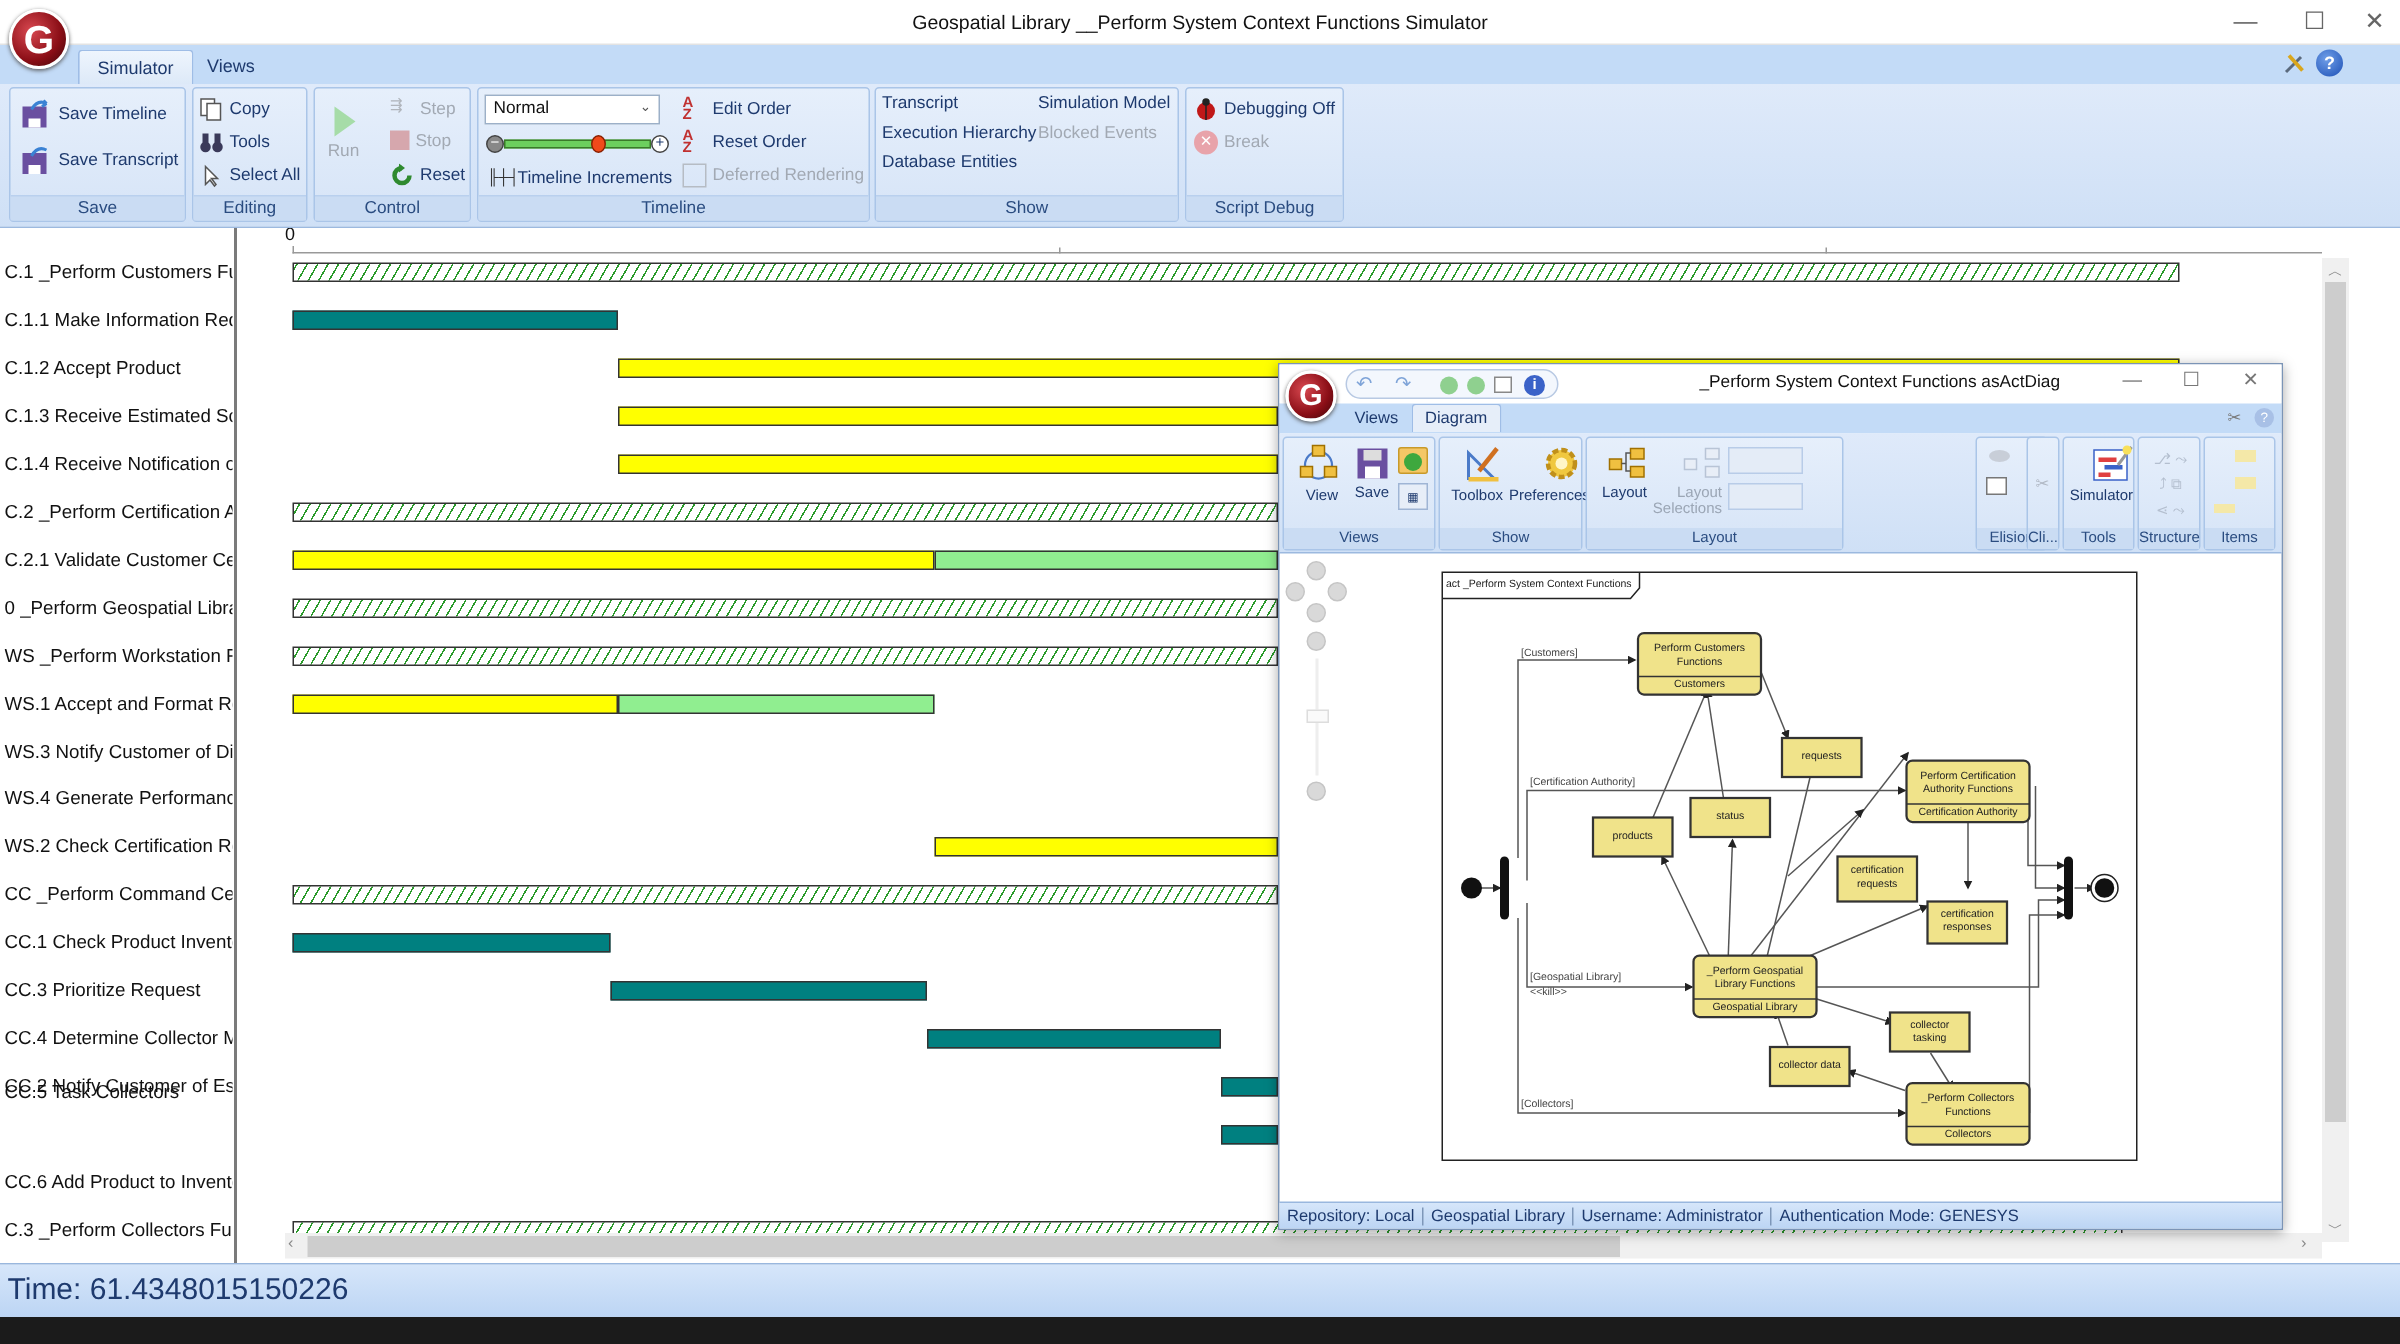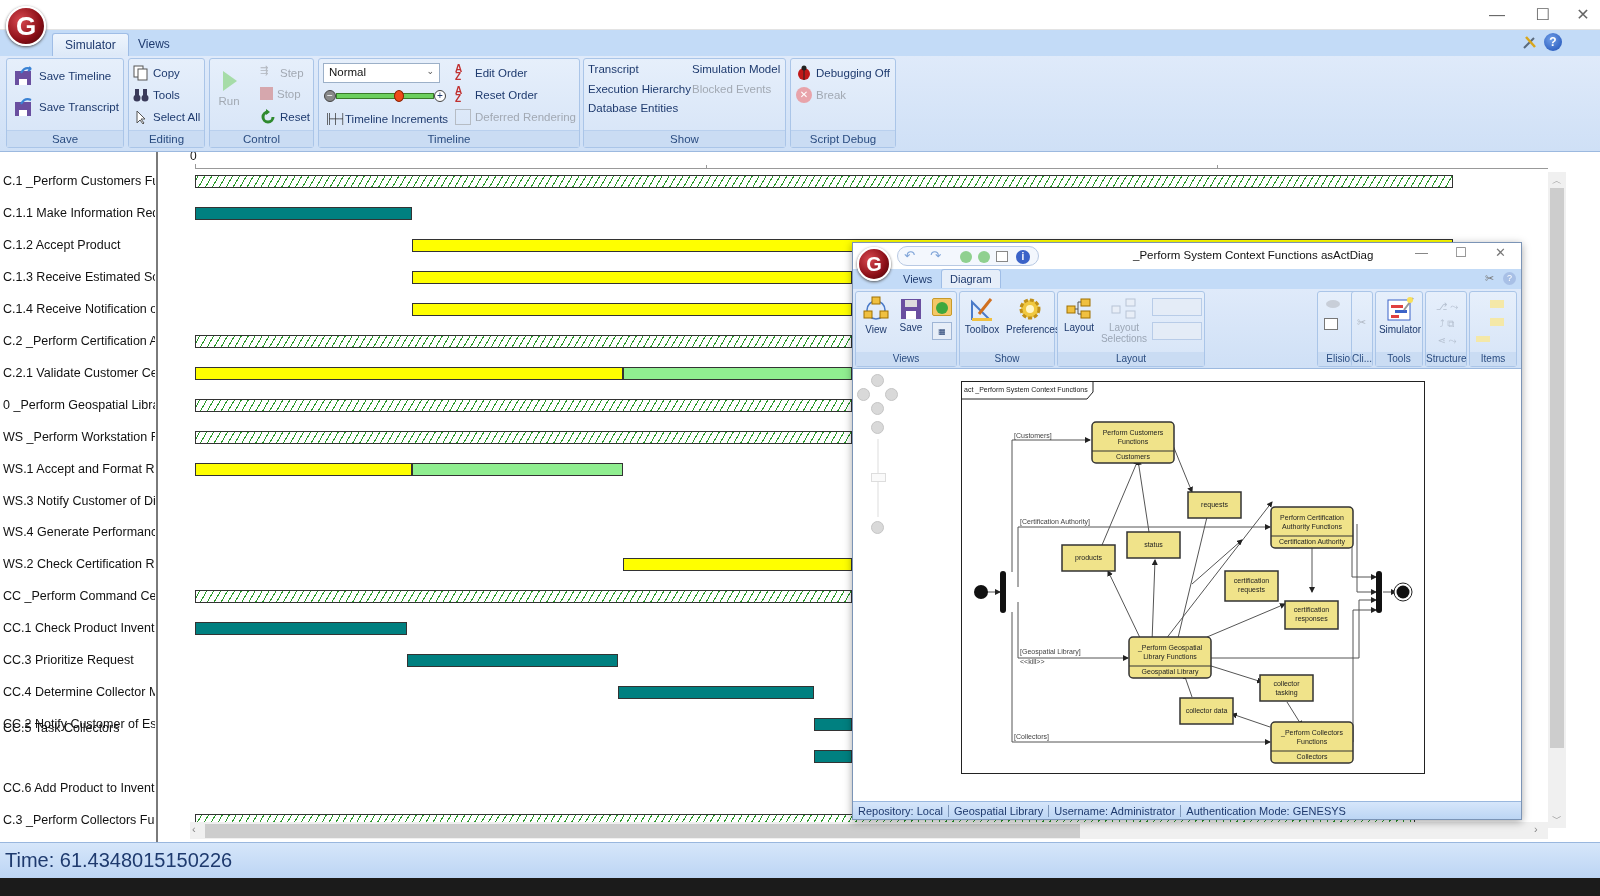--- a/index.html
+++ b/index.html
@@ -41,34 +41,35 @@
 .statusbar{left:0;top:842px;width:1600px;height:36px;background:linear-gradient(#d6e6fa,#bcd5f4);border-top:1px solid #99b7de}
 .statusbar .time{left:5px;top:6px;font-size:20px;color:#1e3a6e}
 .bottomblack{left:0;top:878px;width:1600px;height:18px;background:#1b1b1b}
 
 .sub{left:852px;top:242px;width:670px;height:578px;background:#fff;border:1px solid #7b94b6;box-shadow:0 2px 8px rgba(0,0,0,.35)}
 .sub .stitle{position:absolute;left:0;top:0;width:668px;height:26px;background:#fff}
 .sub .stabs{position:absolute;left:0;top:26px;width:668px;height:20px;background:#c3dbf7}
 .sub .sribbon{position:absolute;left:0;top:46px;width:668px;height:80px;background:linear-gradient(#dfeafa,#cfe0f6);border-bottom:1px solid #9cb9df}
 .sgroup{position:absolute;top:2px;height:76px;background:linear-gradient(#e6effb,#d6e4f7);border:1px solid #aac5e8;border-radius:3px}
 .sgroup .glabel{position:absolute;left:0;right:0;bottom:0;height:14px;text-align:center;line-height:14px;font-size:10px;color:#2a4c80;background:#cadcf3}
-.sb{position:absolute;font-size:10px;color:#1e3a6e;text-align:center;white-space:nowrap}
+.sb{position:absolute;font-size:10px;color:#1e3a6e;text-align:right;white-space:nowrap}
 .sb.dis{color:#9ba6b5}
 .sstatus{position:absolute;left:0;bottom:0;width:668px;height:18px;background:linear-gradient(#d6e6fa,#bcd5f4);border-top:1px solid #99b7de;font-size:11px;color:#1e3a6e;display:flex;align-items:center}
 .sstatus span{padding:0 5px;border-right:1px solid #7e97b9}
 .nav{position:absolute;width:13px;height:13px;border-radius:50%;background:#d9d9d9;border:1px solid #c5c5c5}
 
 .frame{position:absolute;left:108px;top:138px;width:464px;height:393px;border:1.5px solid #222;background:#fff}
 </style>
 </head>
 <body>
 
 <div id="app">
 
   <div class="abs titlebar">
+    <div class="abs title">Geospatial Library __Perform System Context Functions Simulator</div>
     <div class="abs winbtn" style="left:1474px">—</div>
     <div class="abs winbtn" style="left:1520px">☐</div>
     <div class="abs winbtn" style="left:1566px;width:34px">✕</div>
   </div>
 
   <div class="abs tabstrip">
     <div class="abs tab active" style="left:52px">Simulator</div>
     <div class="abs tab" style="left:126px">Views</div>
     <div class="abs" style="left:1522px;top:4px;width:16px;height:16px">
       <svg width="16" height="16">
@@ -332,21 +333,21 @@
             </svg><br><span>Toolbox</span>
         </div>
         <div class="sb" style="left:46px;top:4px;width:48px">
           <svg width="26" height="26">
               <circle cx="13" cy="13" r="9" fill="#f0c840" stroke="#c0901a" stroke-width="3" stroke-dasharray="4 2"></circle>
               <circle cx="13" cy="13" r="4" fill="#fff6c8"></circle>
             </svg><br><span>Preferences</span>
         </div>
         <div class="glabel">Show</div>
       </div>
-      <div class="sgroup" style="left:204px;width:148px">
+      <div class="sgroup" style="left:204px;width:172px">
         <div class="sb" style="left:2px;top:6px;width:38px">
           <svg width="26" height="22">
               <rect x="1" y="8" width="8" height="7" fill="#f0c040" stroke="#a07000"></rect>
               <rect x="15" y="1" width="9" height="7" fill="#f0c040" stroke="#a07000"></rect>
               <rect x="15" y="13" width="9" height="7" fill="#f0c040" stroke="#a07000"></rect>
               <path d="M9 11 H12 V4 H15 M12 11 V16 H15" stroke="#555" fill="none"></path>
             </svg><br><span>Layout</span>
         </div>
         <div class="sb dis" style="left:42px;top:6px;width:48px;white-space:normal;line-height:11px">
           <svg width="26" height="22">

